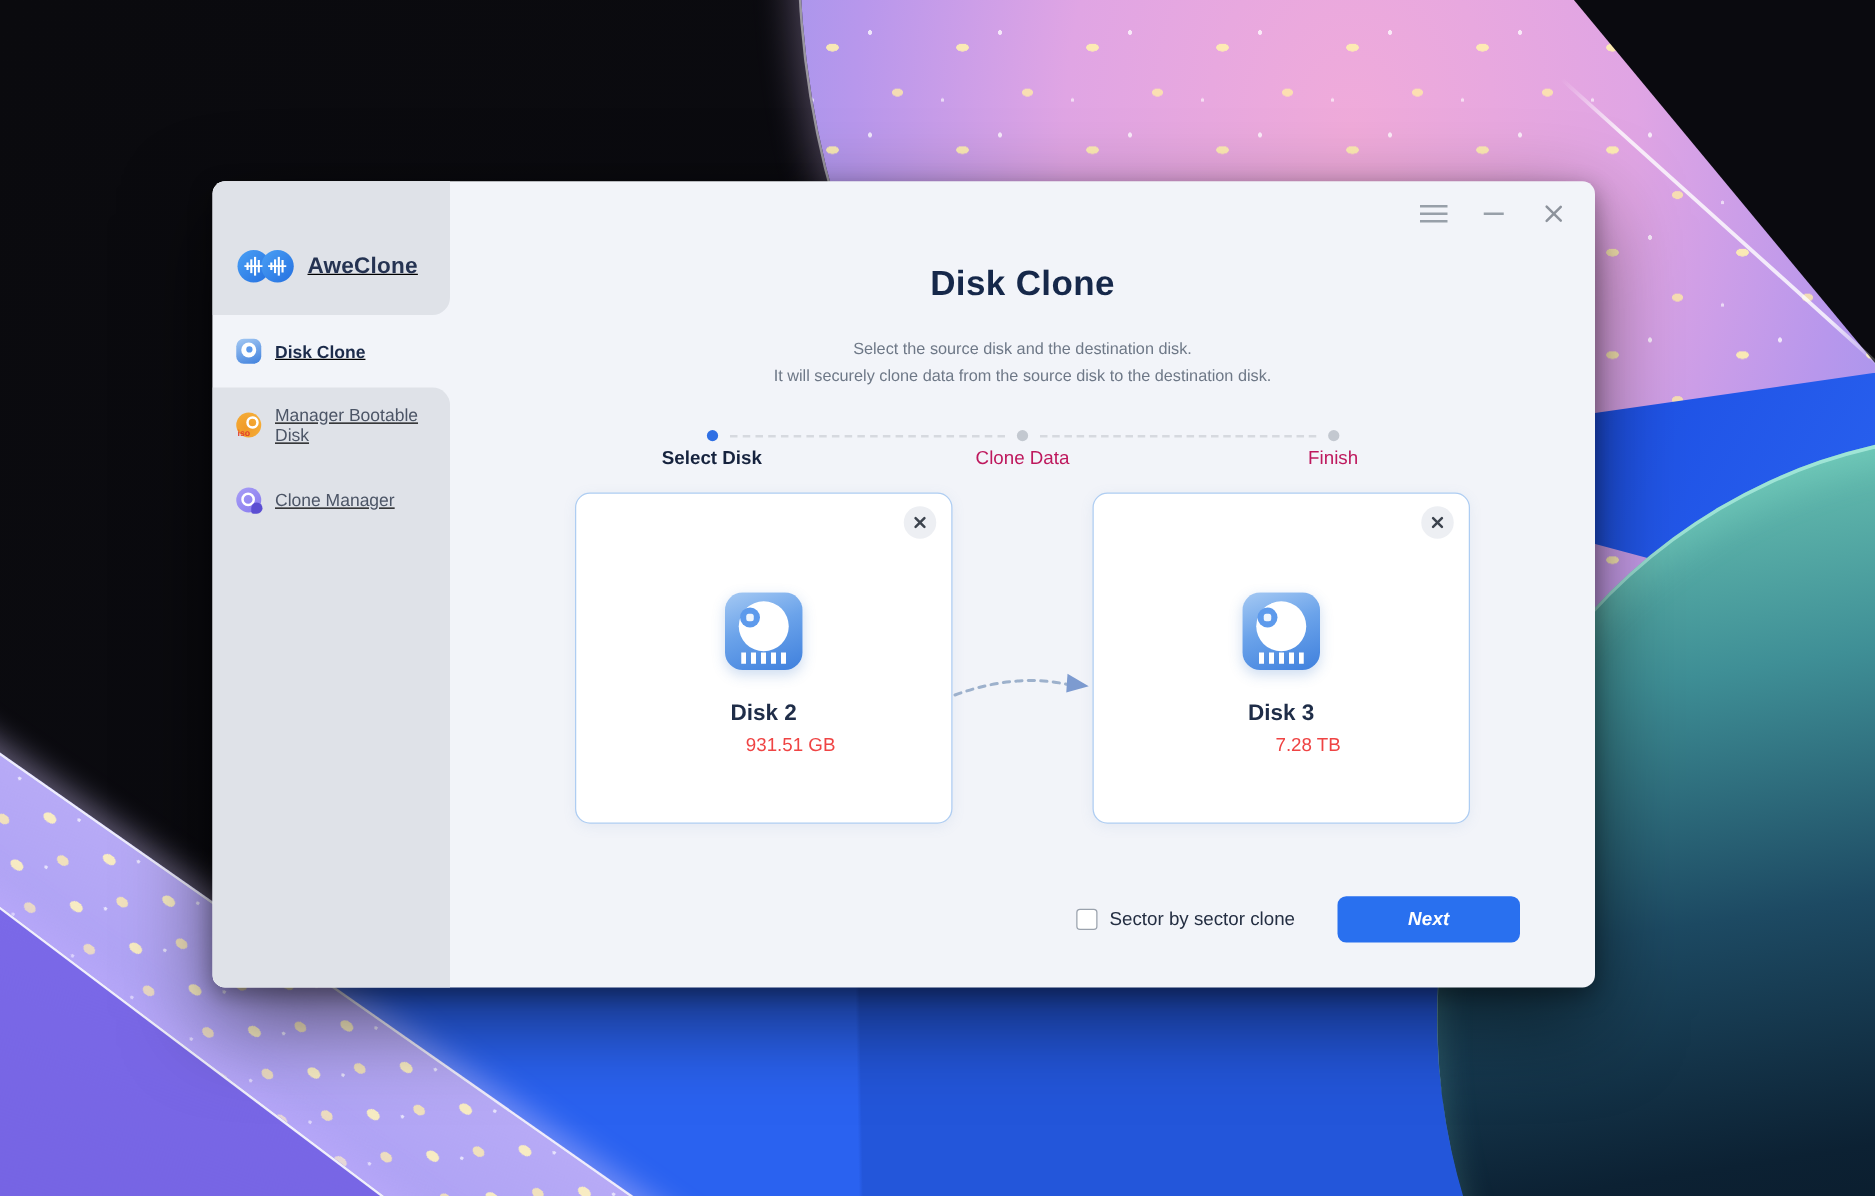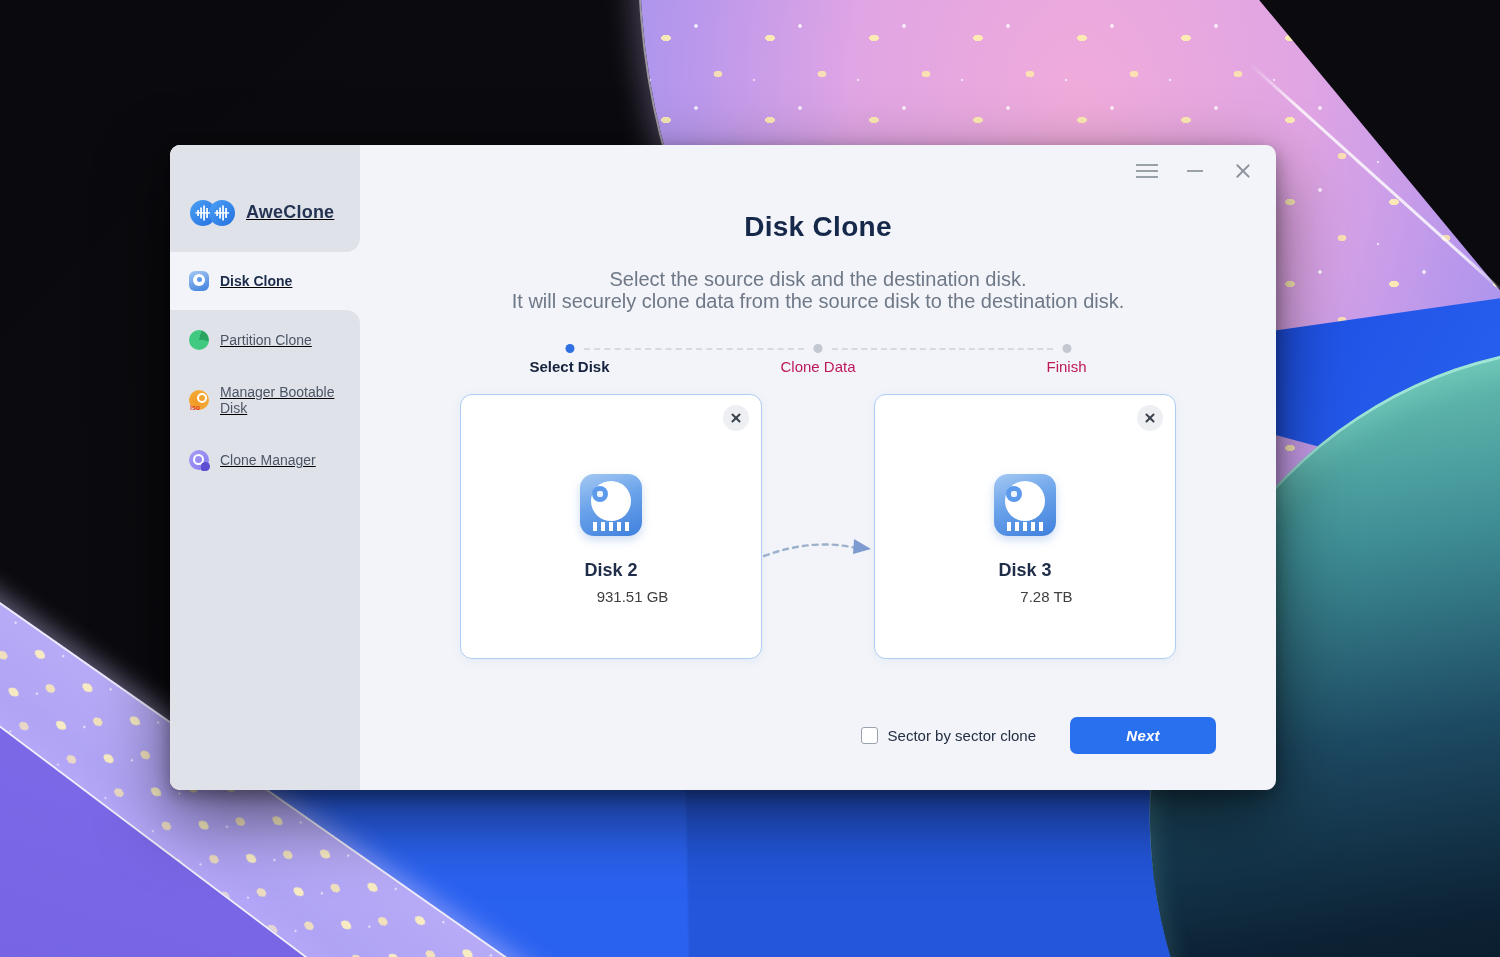--- a/index.html
+++ b/index.html
@@ -85,21 +85,21 @@
   .win-controls{position:absolute;top:13px;right:20px;display:flex;gap:22px;z-index:5;}
   .wc-btn{width:26px;height:26px;display:flex;align-items:center;justify-content:center;cursor:pointer;}
   .icon-menu{width:22px;height:2px;background:#98a0a9;box-shadow:0 -6px 0 #98a0a9,0 6px 0 #98a0a9;}
   .icon-min{width:16px;height:2px;background:#98a0a9;}
   .icon-close{position:relative;width:16px;height:16px;}
   .icon-close::before,.icon-close::after{content:"";position:absolute;left:7px;top:-1px;width:1.8px;height:18px;background:#8d939c;border-radius:1px;}
   .icon-close::before{transform:rotate(45deg);}
   .icon-close::after{transform:rotate(-45deg);}
 
   .page-title{margin-top:66px;text-align:center;font-size:28px;font-weight:700;color:#16284a;letter-spacing:.3px;}
-  .subtitle{margin-top:25px;text-align:center;font-size:20px;line-height:22px;color:#6e7887;}
+  .subtitle{margin-top:25px;text-align:center;font-size:13px;line-height:22px;color:#6e7887;}
 
   
   .stepper{width:497px;margin:30px auto 0;position:relative;height:44px;}
   .step-line{position:absolute;top:6px;border-top:2px dashed #d6d9df;}
   .step-line.l1{left:14px;width:calc(50% - 28px);}
   .step-line.l2{left:calc(50% + 14px);width:calc(50% - 28px);}
   .step-pt{position:absolute;top:2px;width:9px;height:9px;border-radius:50%;transform:translateX(-50%);background:#c3c8d0;}
   .step-pt.active{background:#2f6fe4;}
   .step-pt.p1{left:0;} .step-pt.p2{left:50%;} .step-pt.p3{left:100%;}
   .step-label{position:absolute;top:16px;transform:translateX(-50%);white-space:nowrap;font-size:15px;color:#be185d;}
@@ -121,21 +121,21 @@
   .disk-icon{width:62px;height:62px;border-radius:14px;margin:0 auto;position:relative;
     background:linear-gradient(160deg,#a5c9f3 0%,#6ba3ea 45%,#3f80dd 100%);
     box-shadow:0 4px 10px rgba(60,120,200,.25);}
   .disk-icon .ring{position:absolute;left:11px;top:7px;width:40px;height:40px;border-radius:50%;background:#fff;}
   .disk-icon .hub{position:absolute;left:12px;top:12px;width:16px;height:16px;border-radius:50%;background:#5d9aec;}
   .disk-icon .hub::after{content:"";position:absolute;left:5px;top:5px;width:6px;height:6px;border-radius:2px;
     background:rgba(255,255,255,.9);}
   .disk-icon .comb{position:absolute;left:13px;bottom:5px;width:36px;height:9px;
     background:repeating-linear-gradient(90deg,#fff 0 4px,transparent 4px 8px);}
   .disk-name{margin-top:24px;font-size:18px;font-weight:700;color:#1f2d48;}
-  .disk-cap{margin-top:7px;font-size:15px;color:#404040;padding-left:43px;}
+  .disk-cap{margin-top:7px;font-size:15px;color:#ef4444;padding-left:43px;}
 
   .arrow-wrap{position:absolute;left:50%;top:134px;transform:translateX(-50%);width:120px;height:40px;}
 
   
   .footer{position:absolute;right:60px;bottom:36px;display:flex;align-items:center;gap:34px;justify-content:flex-end;}
   .cb-row{display:flex;align-items:center;gap:10px;}
   .cb{appearance:none;-webkit-appearance:none;width:17px;height:17px;margin:0;border:1.6px solid #9aa2ad;border-radius:3px;background:#fff;cursor:pointer;}
   .cb-label{font-size:15px;color:#242e42;cursor:pointer;}
   .next-btn{width:146px;height:37px;border:none;border-radius:7px;background:#2970ef;color:#fff;
     font-size:15px;font-weight:700;cursor:pointer;letter-spacing:.2px;font-style:italic;}
@@ -185,24 +185,20 @@
         <span class="logo-text">AweClone</span>
       </div>
 
       <div class="nav-item active">
         <span class="mini-disk"></span>
         <span class="lbl">Disk Clone</span>
       </div>
 
       <div class="lower-block">
         <div class="nav-item">
-          <span class="icon-partition"></span>
-          <span class="lbl">Partition Clone</span>
-        </div>
-        <div class="nav-item">
           <span class="icon-boot">
             <span class="iso-txt">iso</span>
           </span>
           <span class="lbl">Manager Bootable Disk</span>
         </div>
         <div class="nav-item">
           <span class="icon-dm"></span>
           <span class="lbl">Clone Manager</span>
         </div>
       </div>

